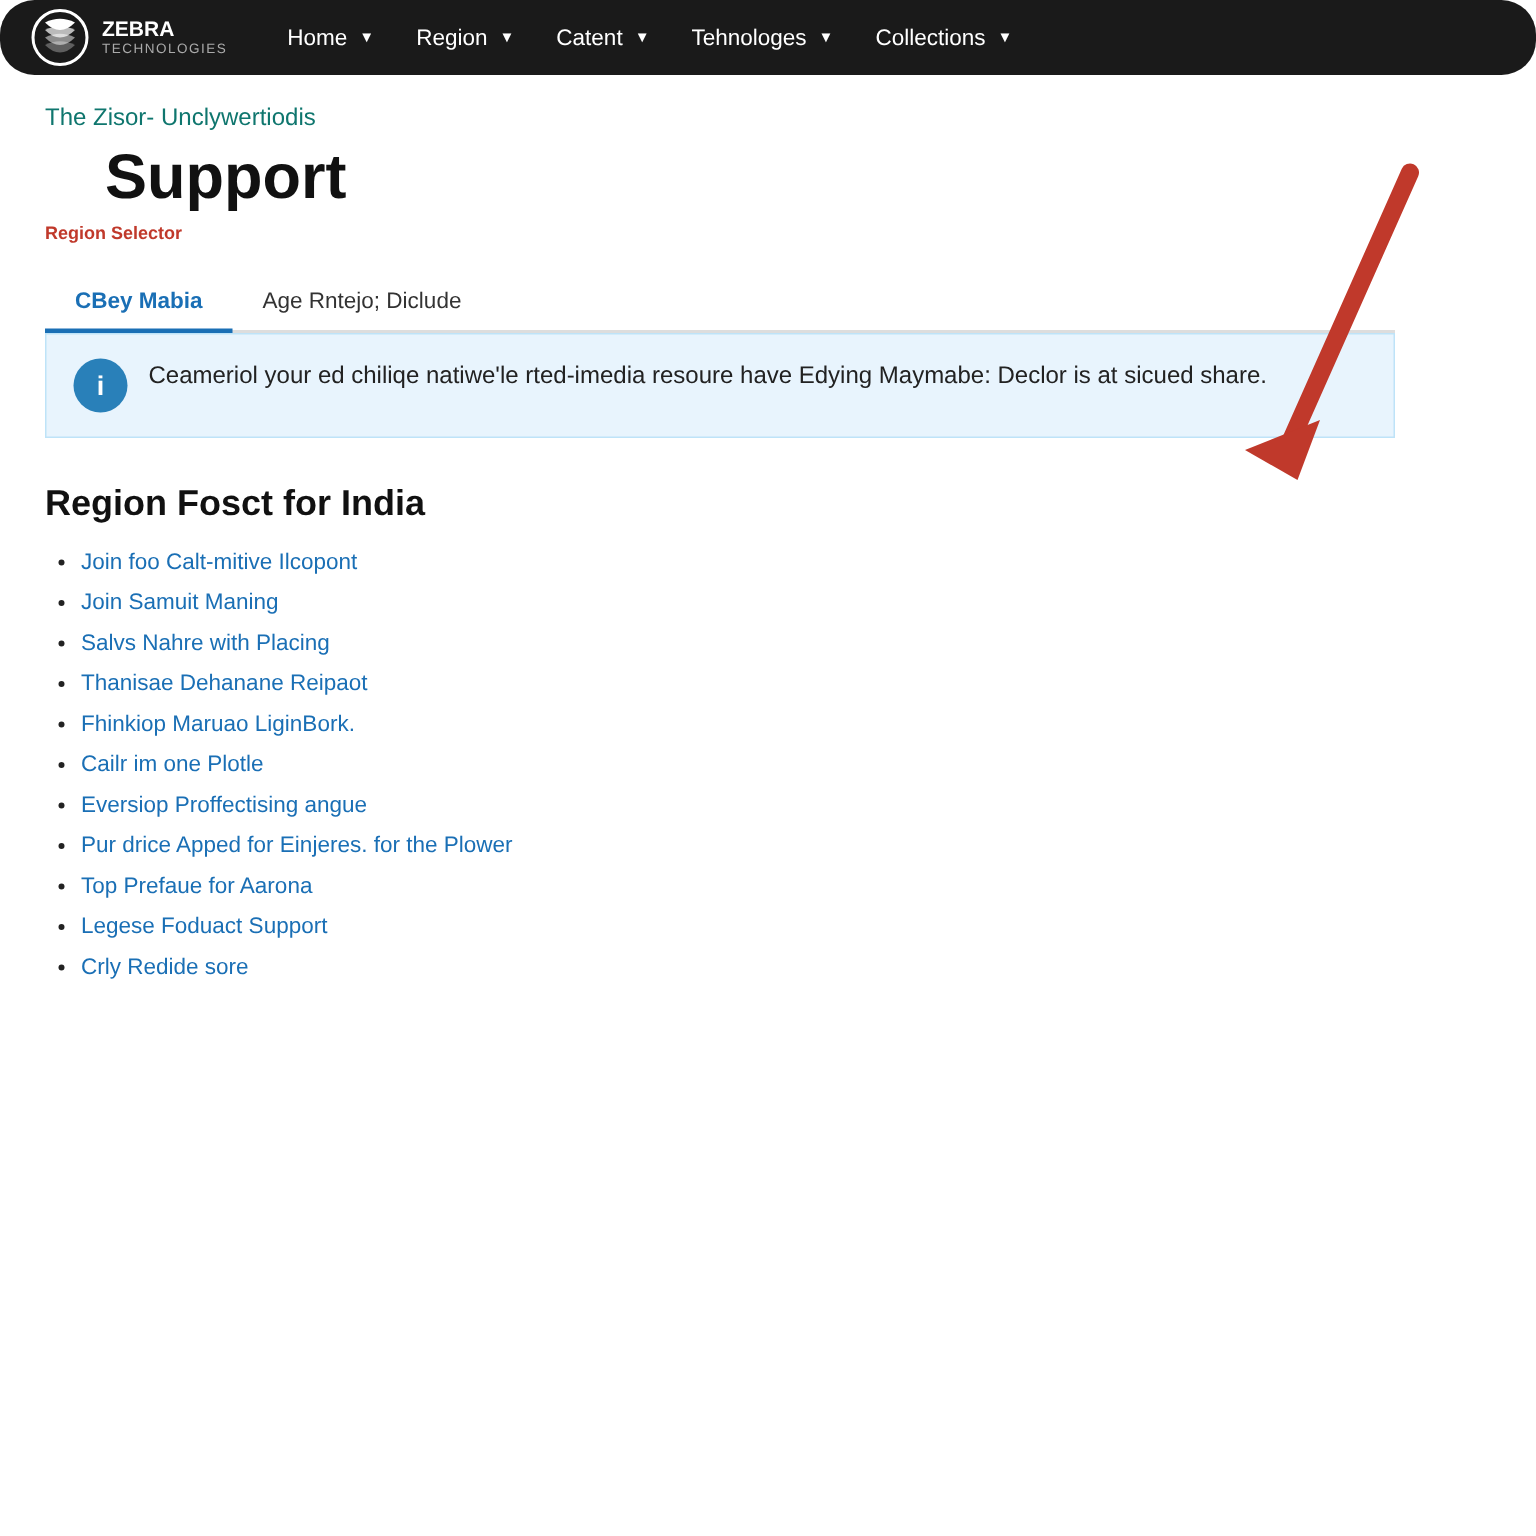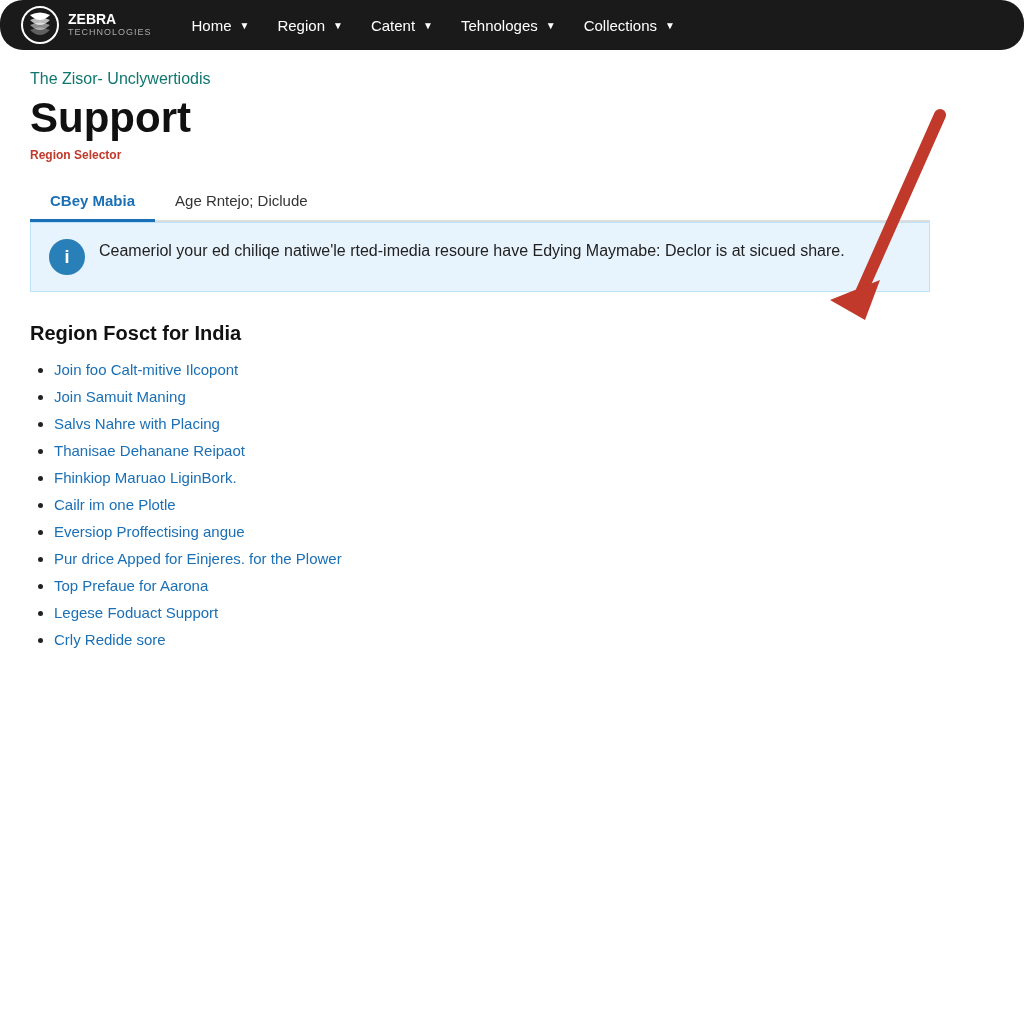--- a/index.html
+++ b/index.html
@@ -54,20 +54,21 @@
       font-size: 16px;
       color: #0f766e;
       margin-bottom: 6px;
     }
 
     h1.page-title {
       font-size: 42px;
       font-weight: 700;
       color: #111;
       margin-bottom: 6px;
+      margin-left: 40px;
     }
 
     .region-selector-label {
       color: #c0392b;
       font-size: 12px;
       font-weight: 600;
       margin-bottom: 20px;
     }
 
     
@@ -117,21 +118,21 @@
       font-size: 16px;
       color: #222;
       line-height: 1.5;
     }
 
     
     .region-section {
       margin-top: 30px;
     }
     .region-section h2 {
-      font-size: 20px;
+      font-size: 24px;
       font-weight: 700;
       margin-bottom: 16px;
       color: #111;
     }
     .region-links {
       list-style: disc;
       padding-left: 24px;
     }
     .region-links li {
       margin-bottom: 10px;

